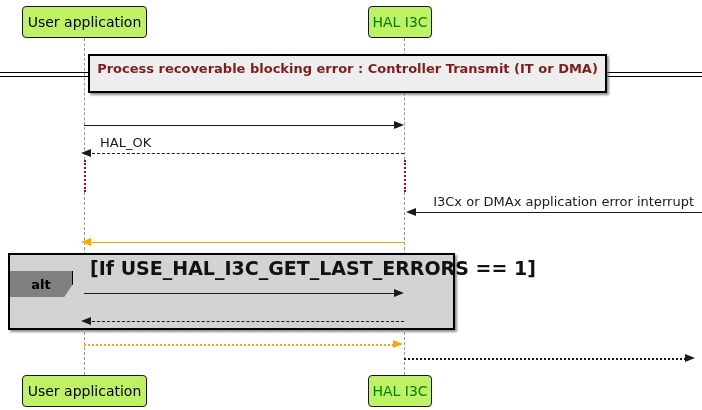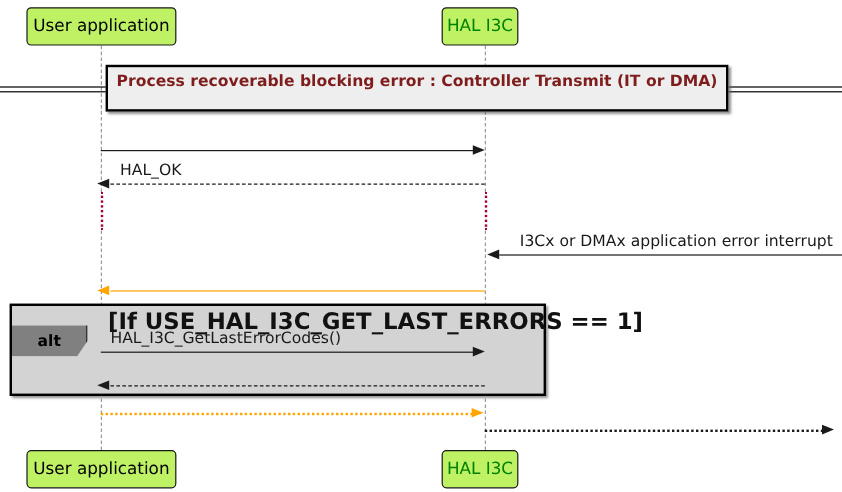--- a/index.html
+++ b/index.html
@@ -87,21 +87,20 @@
   <div class="arrow orange" style="left:92px;top:242px;width:312px;"></div>
   <span class="head l orange" style="left:81px;top:238px;"></span>
 
   <div class="altframe">
     <div class="altbadge">
       <span>alt</span>
     </div>
   </div>
   <div class="guard">[If USE_HAL_I3C_GET_LAST_ERRORS == 1]</div>
 
-  <div class="msg-label" style="left:92px;top:275px;">HAL_I3C_GetLastErrorCodes()</div>
   <div class="arrow" style="left:84px;top:293px;width:312px;"></div>
   <span class="head r" style="left:394px;top:289px;"></span>
 
   <div class="arrow dashed" style="left:92px;top:321px;width:312px;"></div>
   <span class="head l" style="left:81px;top:317px;"></span>
 
   <div class="arrow dotted orange" style="left:84px;top:344px;width:310px;"></div>
   <span class="head r orange" style="left:393px;top:340px;"></span>
 
   <div class="arrow dotted" style="left:404px;top:358px;width:282px;"></div>

